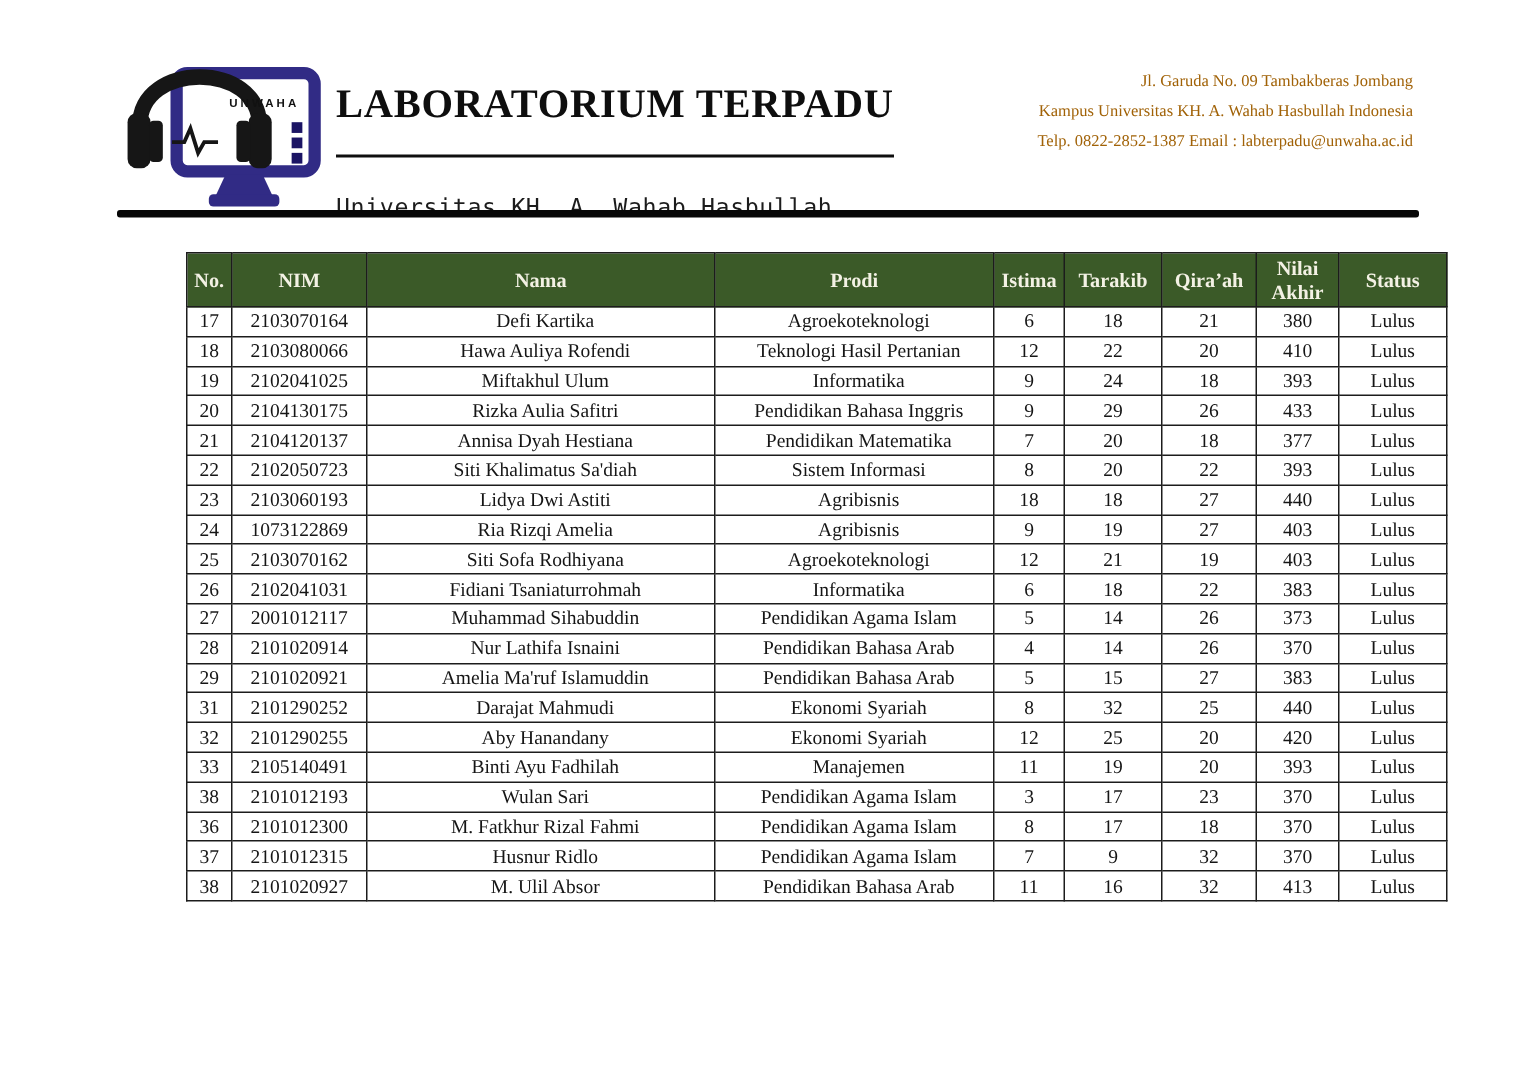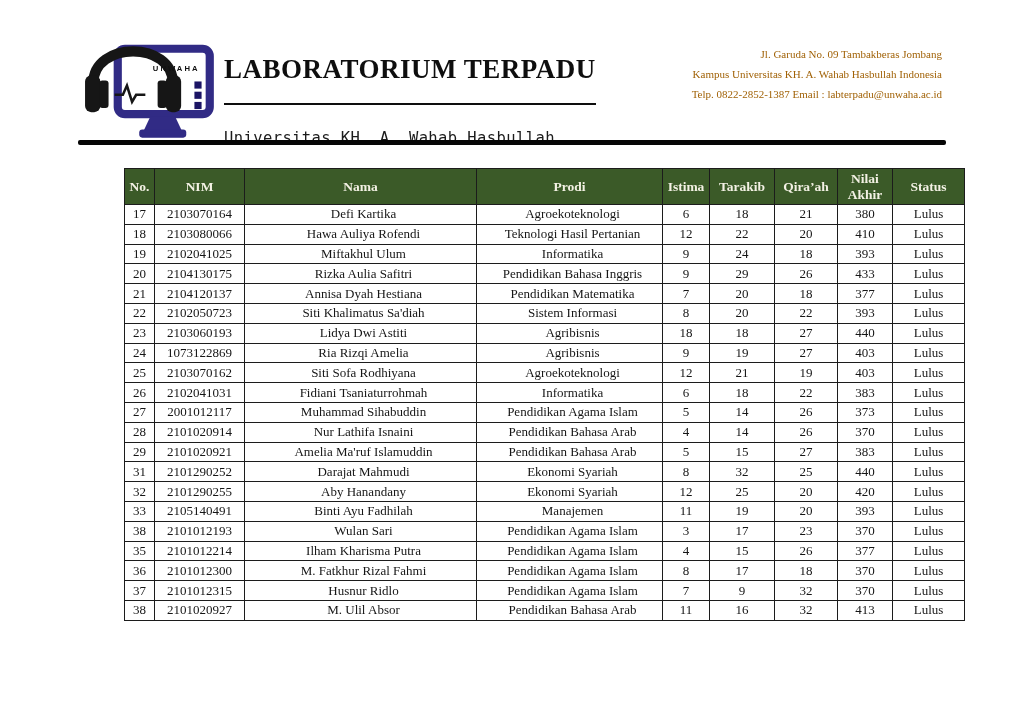--- a/index.html
+++ b/index.html
@@ -382,31 +382,20 @@
             <td>2101012193</td>
             <td class="cell-left">Wulan Sari</td>
             <td class="cell-left">Pendidikan Agama Islam</td>
             <td>3</td>
             <td>17</td>
             <td>23</td>
             <td>370</td>
             <td>Lulus</td>
           </tr>
 
-          <tr>
-            <td>35</td>
-            <td>2101012214</td>
-            <td class="cell-left">Ilham Kharisma Putra</td>
-            <td class="cell-left">Pendidikan Agama Islam</td>
-            <td>4</td>
-            <td>15</td>
-            <td>26</td>
-            <td>377</td>
-            <td>Lulus</td>
-          </tr>
 
           <tr>
             <td>36</td>
             <td>2101012300</td>
             <td class="cell-left">M. Fatkhur Rizal Fahmi</td>
             <td class="cell-left">Pendidikan Agama Islam</td>
             <td>8</td>
             <td>17</td>
             <td>18</td>
             <td>370</td>

